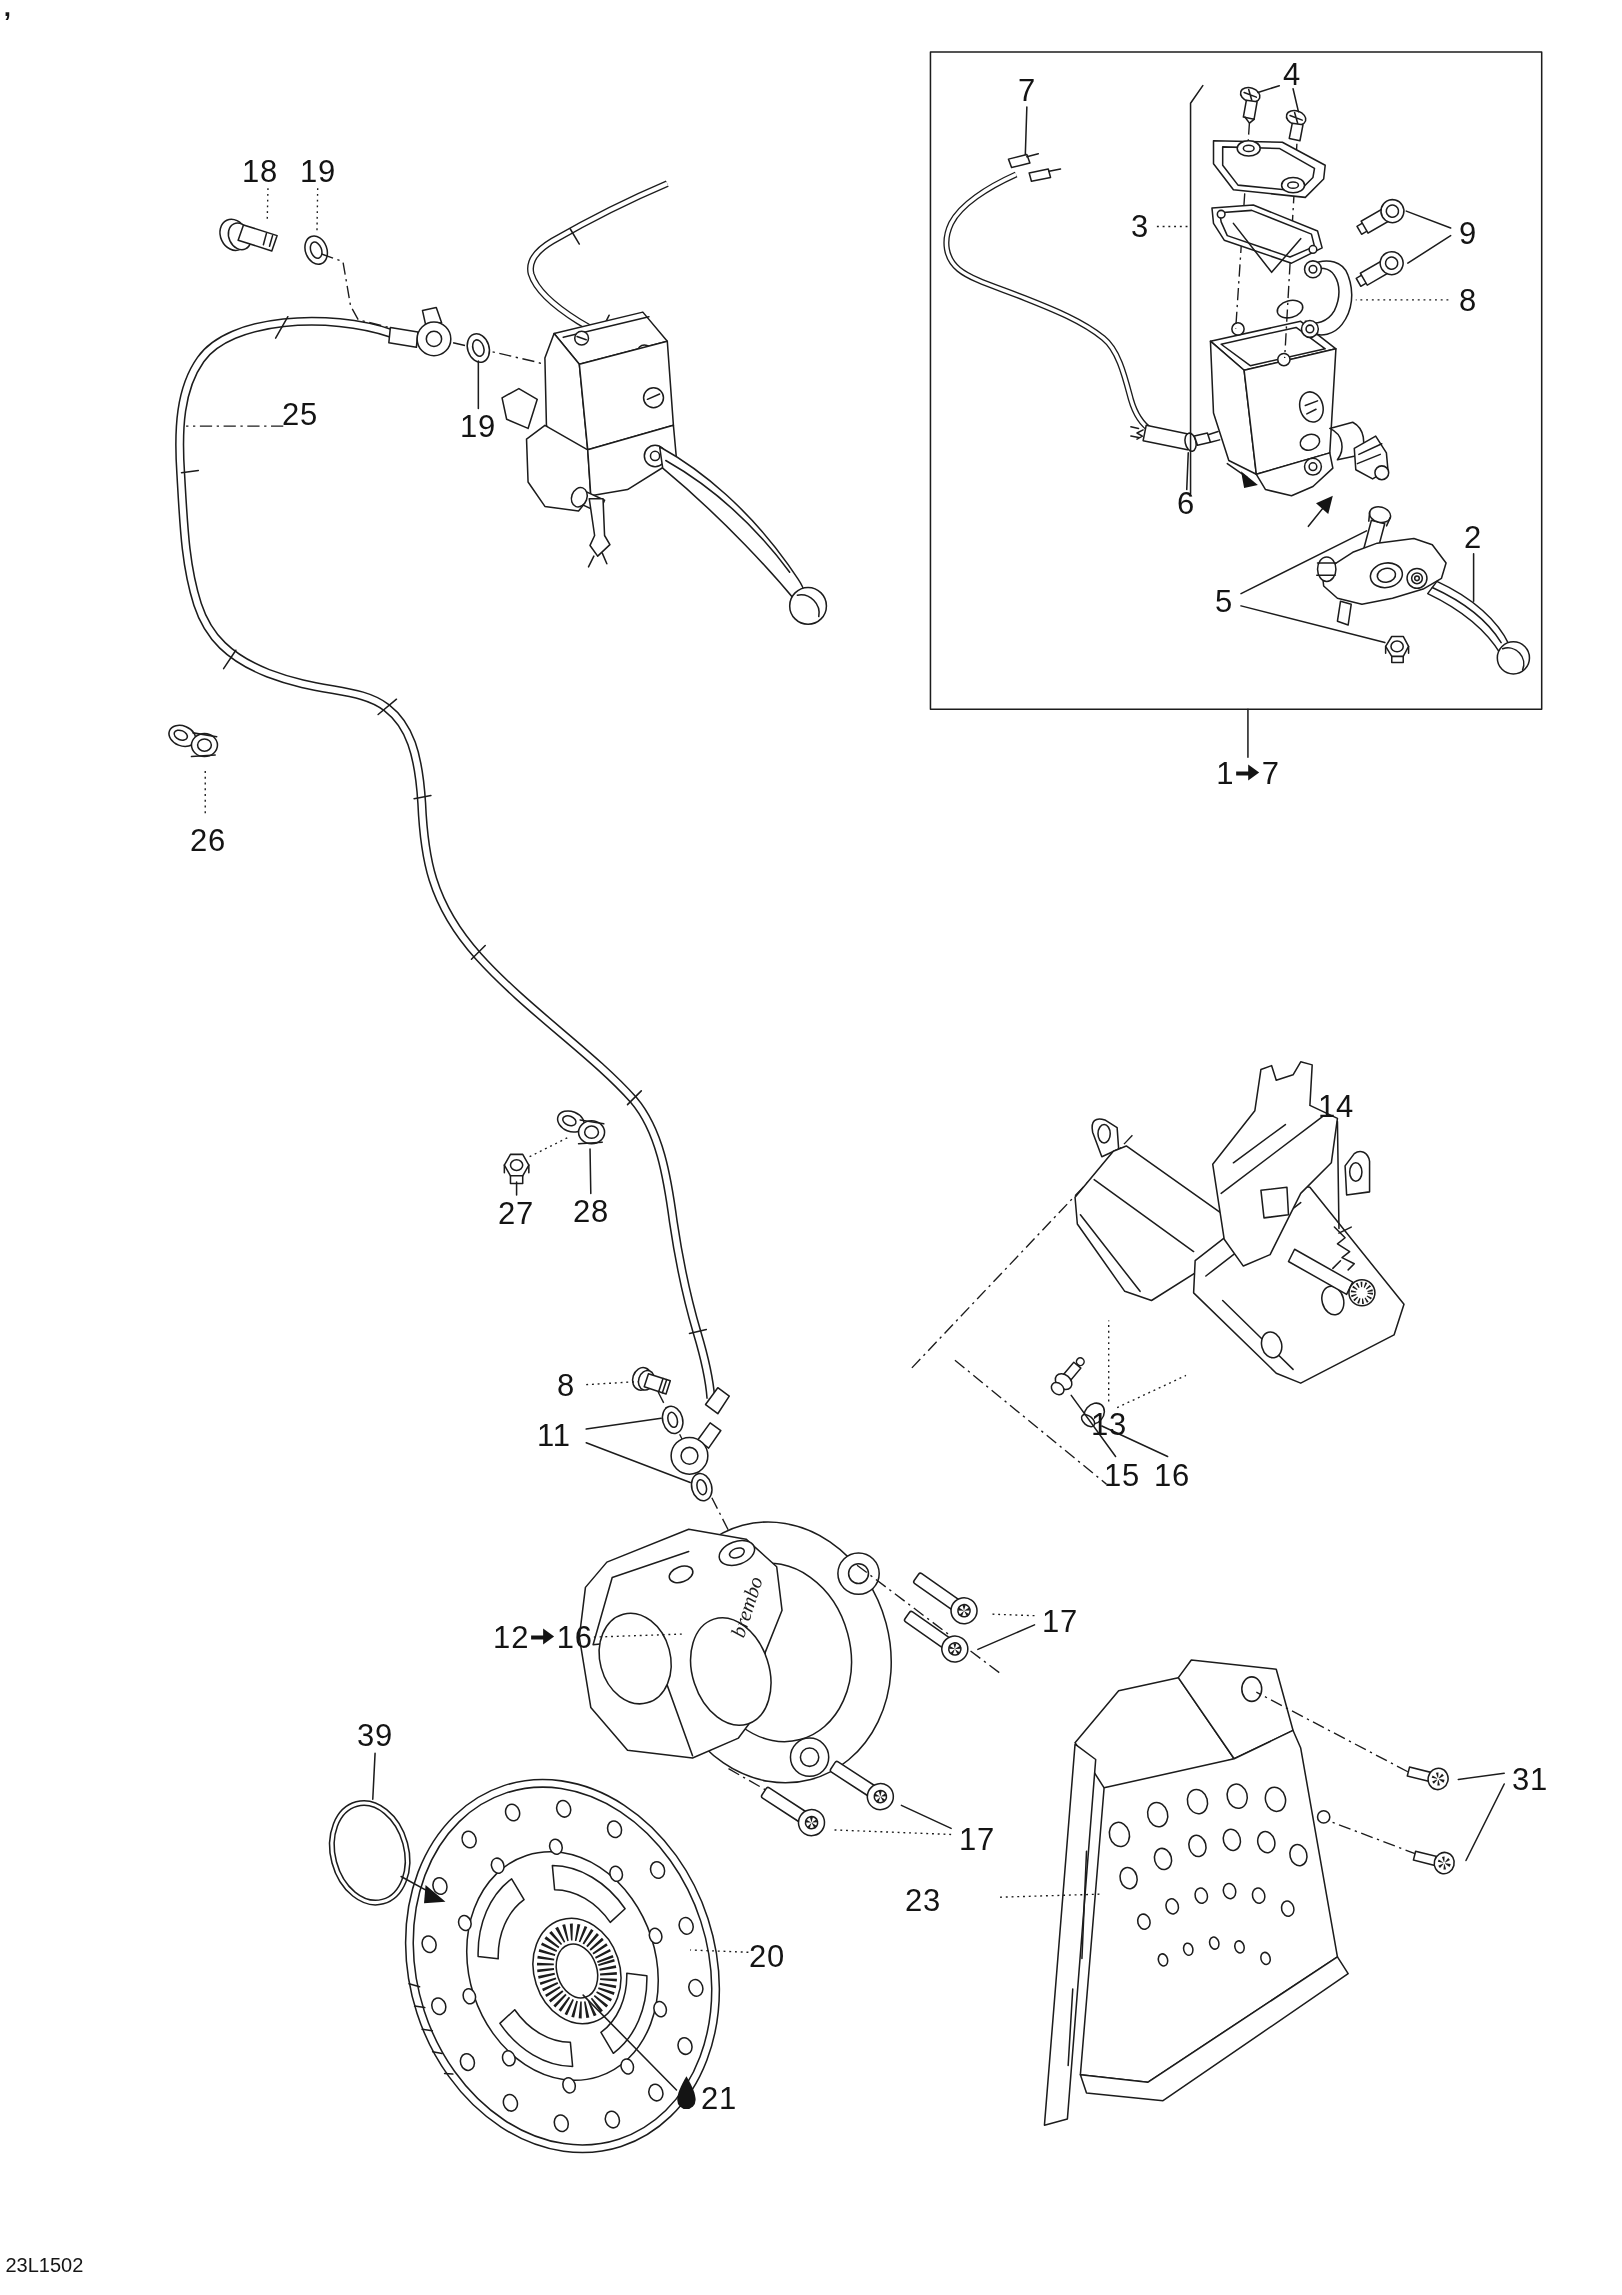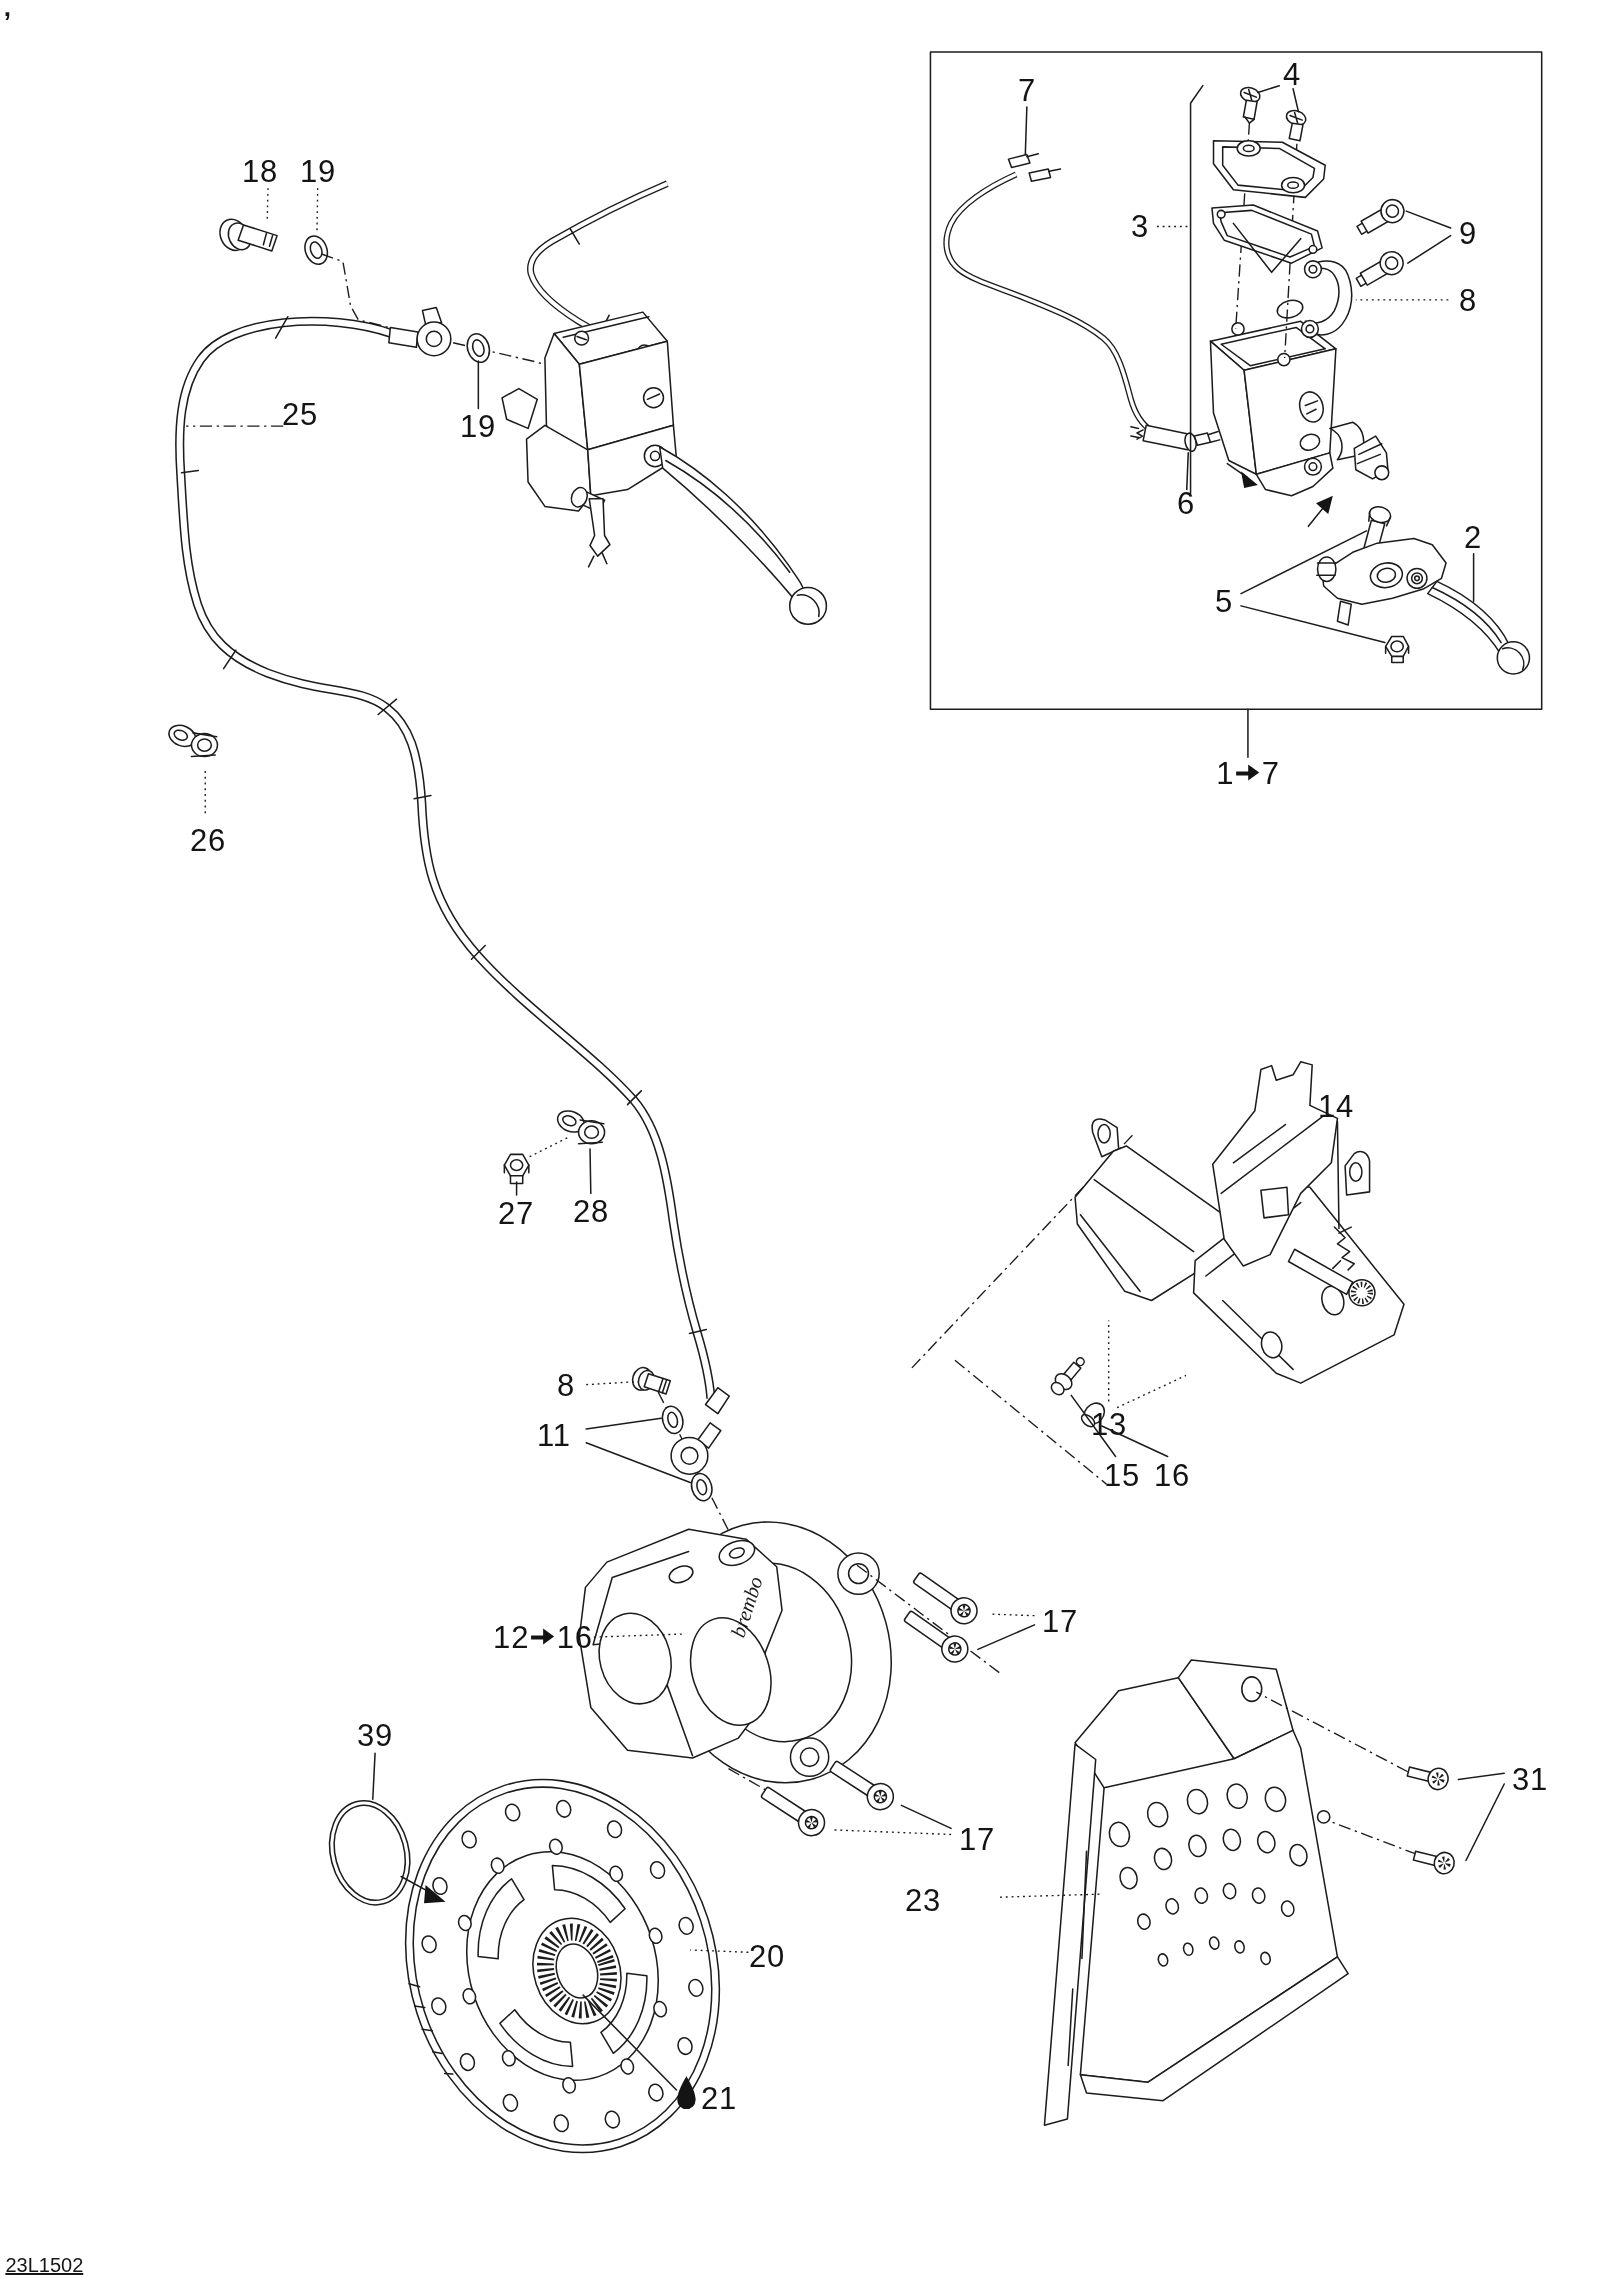--- a/index.html
+++ b/index.html
@@ -8,21 +8,21 @@
   svg{position:absolute;left:0;top:0;}
   .callout{position:absolute;transform:translate(-50%,-50%);
            font:400 31px/1 "Liberation Sans",sans-serif;color:#141414;
            white-space:nowrap;letter-spacing:0.8px;}
   .range{display:flex;align-items:center;gap:2.3px;}
   .arrow-icon{display:inline-block;position:relative;width:23px;height:17px;}
   .arrow-icon .stem{position:absolute;left:0;top:6.5px;width:13px;height:4.6px;background:#141414;}
   .arrow-icon .head{position:absolute;right:0;top:0;width:0;height:0;
                     border-left:11.5px solid #141414;border-top:8.4px solid transparent;
                     border-bottom:8.4px solid transparent;}
-  #sheet-code{position:absolute;left:5.4px;top:2254px;font:400 20px "Liberation Sans",sans-serif;text-decoration:underline;}
+  #sheet-code{position:absolute;left:5.4px;top:2254px;font:400 20px "Liberation Sans",sans-serif;}
   #corner-mark{position:absolute;left:3.8px;top:-7.7px;font:700 26px "Liberation Sans",sans-serif;}
   .ln{stroke:#1c1c1c;stroke-width:2;fill:none;stroke-linecap:round;stroke-linejoin:round;}
   .fw{stroke:#1c1c1c;stroke-width:2;fill:#fff;stroke-linejoin:round;}
   .fb{fill:#141414;stroke:none;}
   .dd{stroke:#1c1c1c;stroke-width:1.8;fill:none;stroke-dasharray:16 6 3 6;}
   .dot{stroke:#1c1c1c;stroke-width:1.8;fill:none;stroke-dasharray:2.5 5;}
   .tube-outer{stroke:#1c1c1c;stroke-width:12;fill:none;}
   .tube-inner{stroke:#fff;stroke-width:8;fill:none;}
   .pipe-outer{stroke:#1c1c1c;stroke-width:9;fill:none;}
   .pipe-inner{stroke:#fff;stroke-width:5.5;fill:none;}

